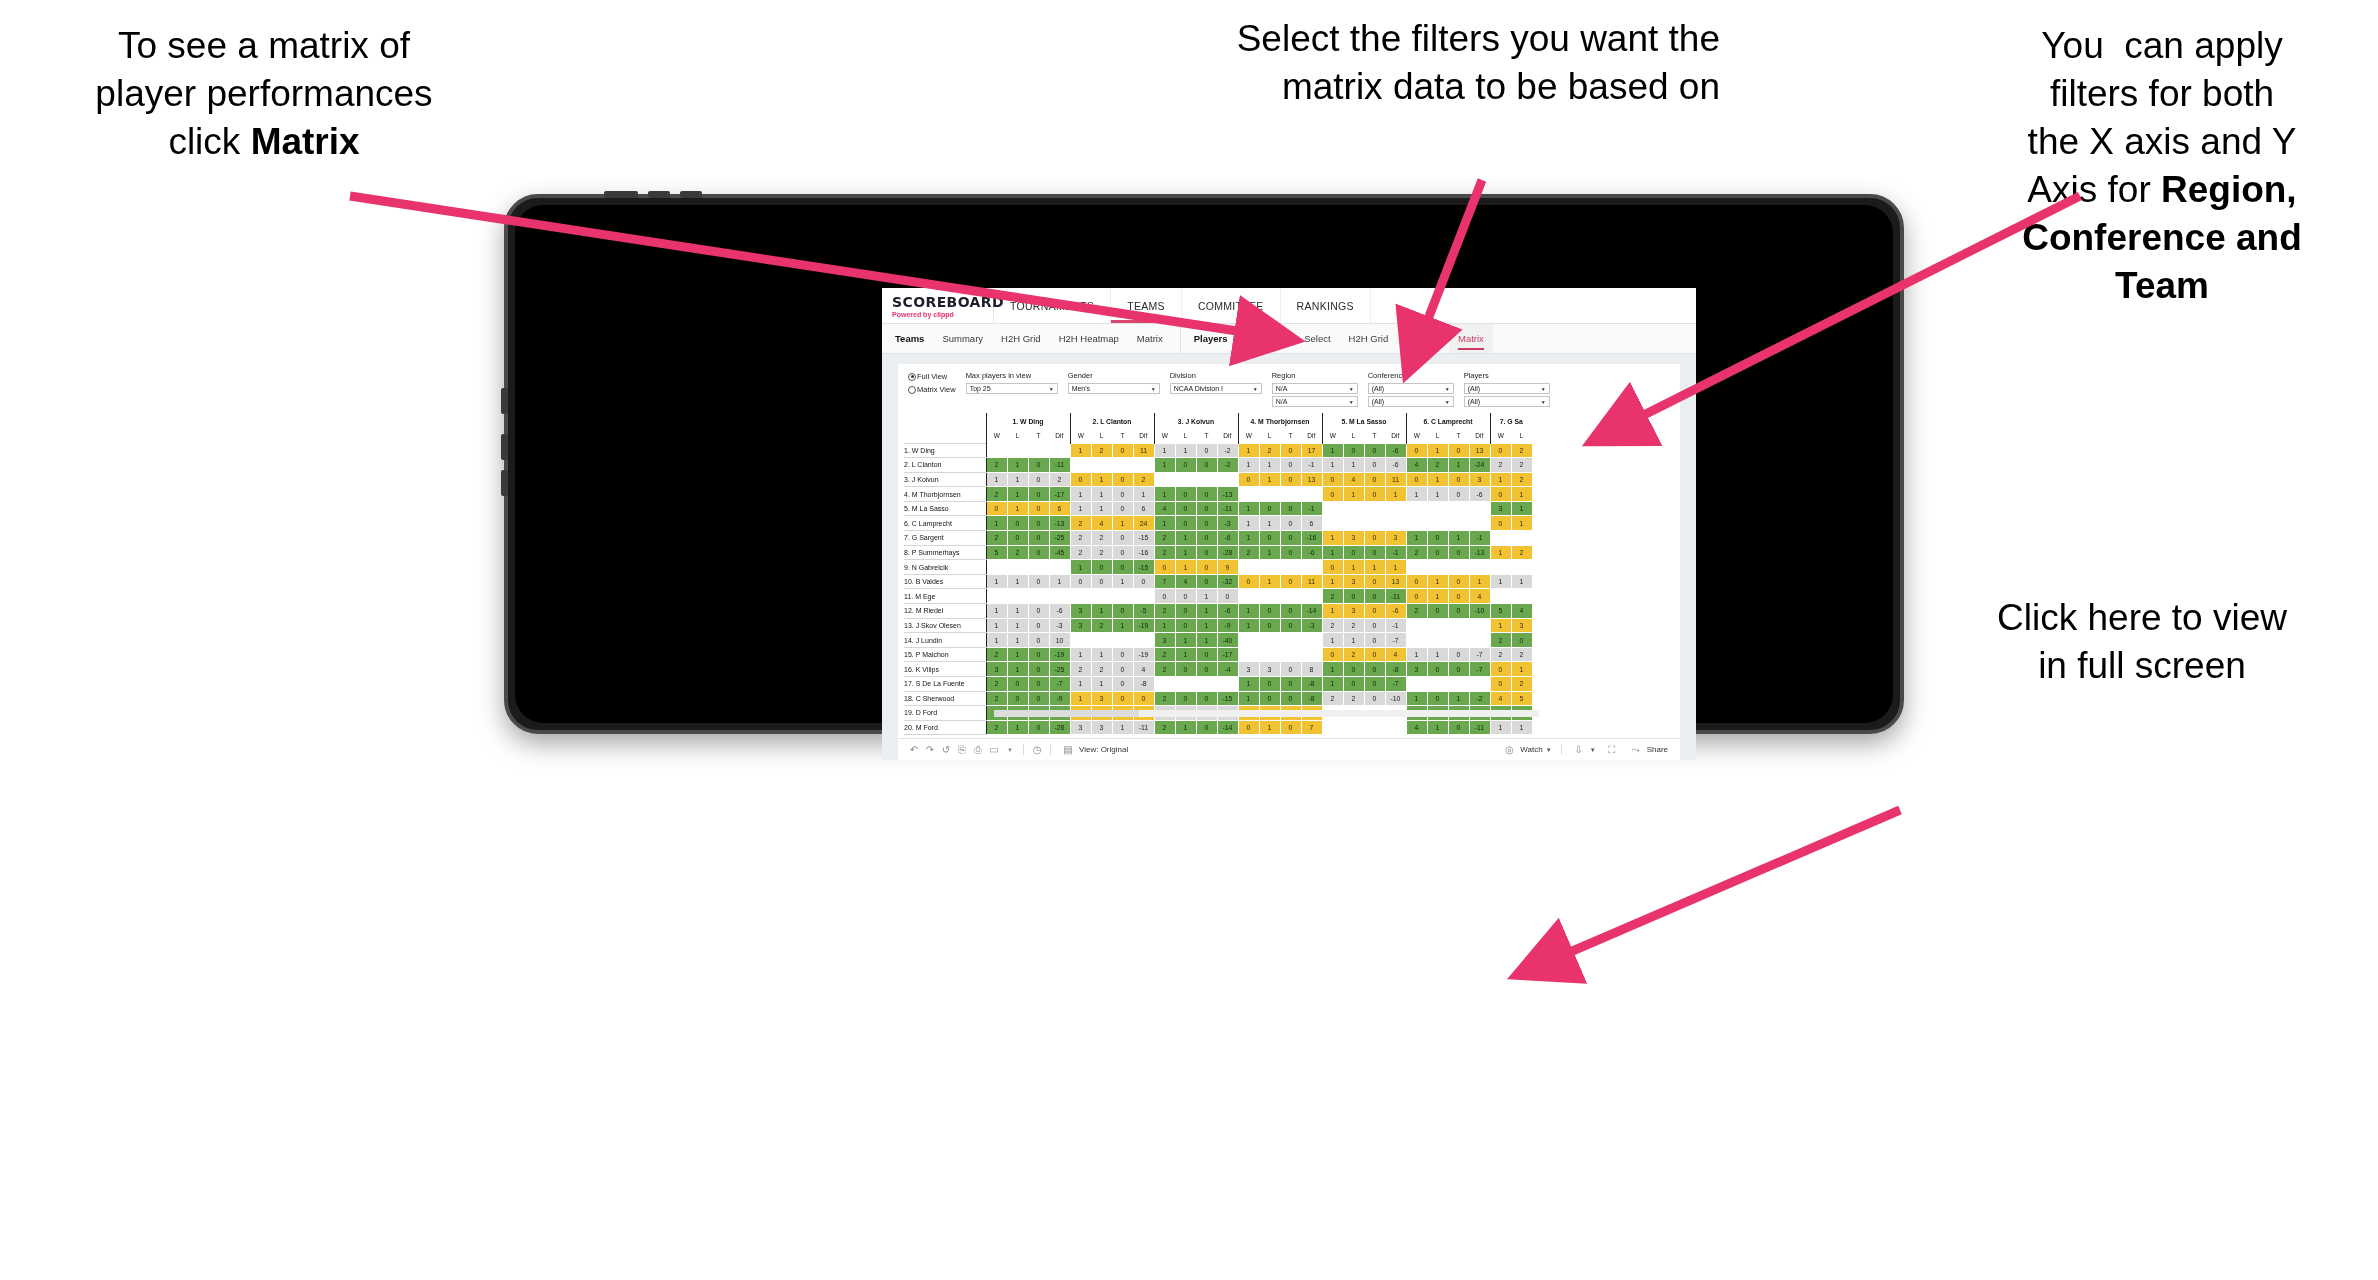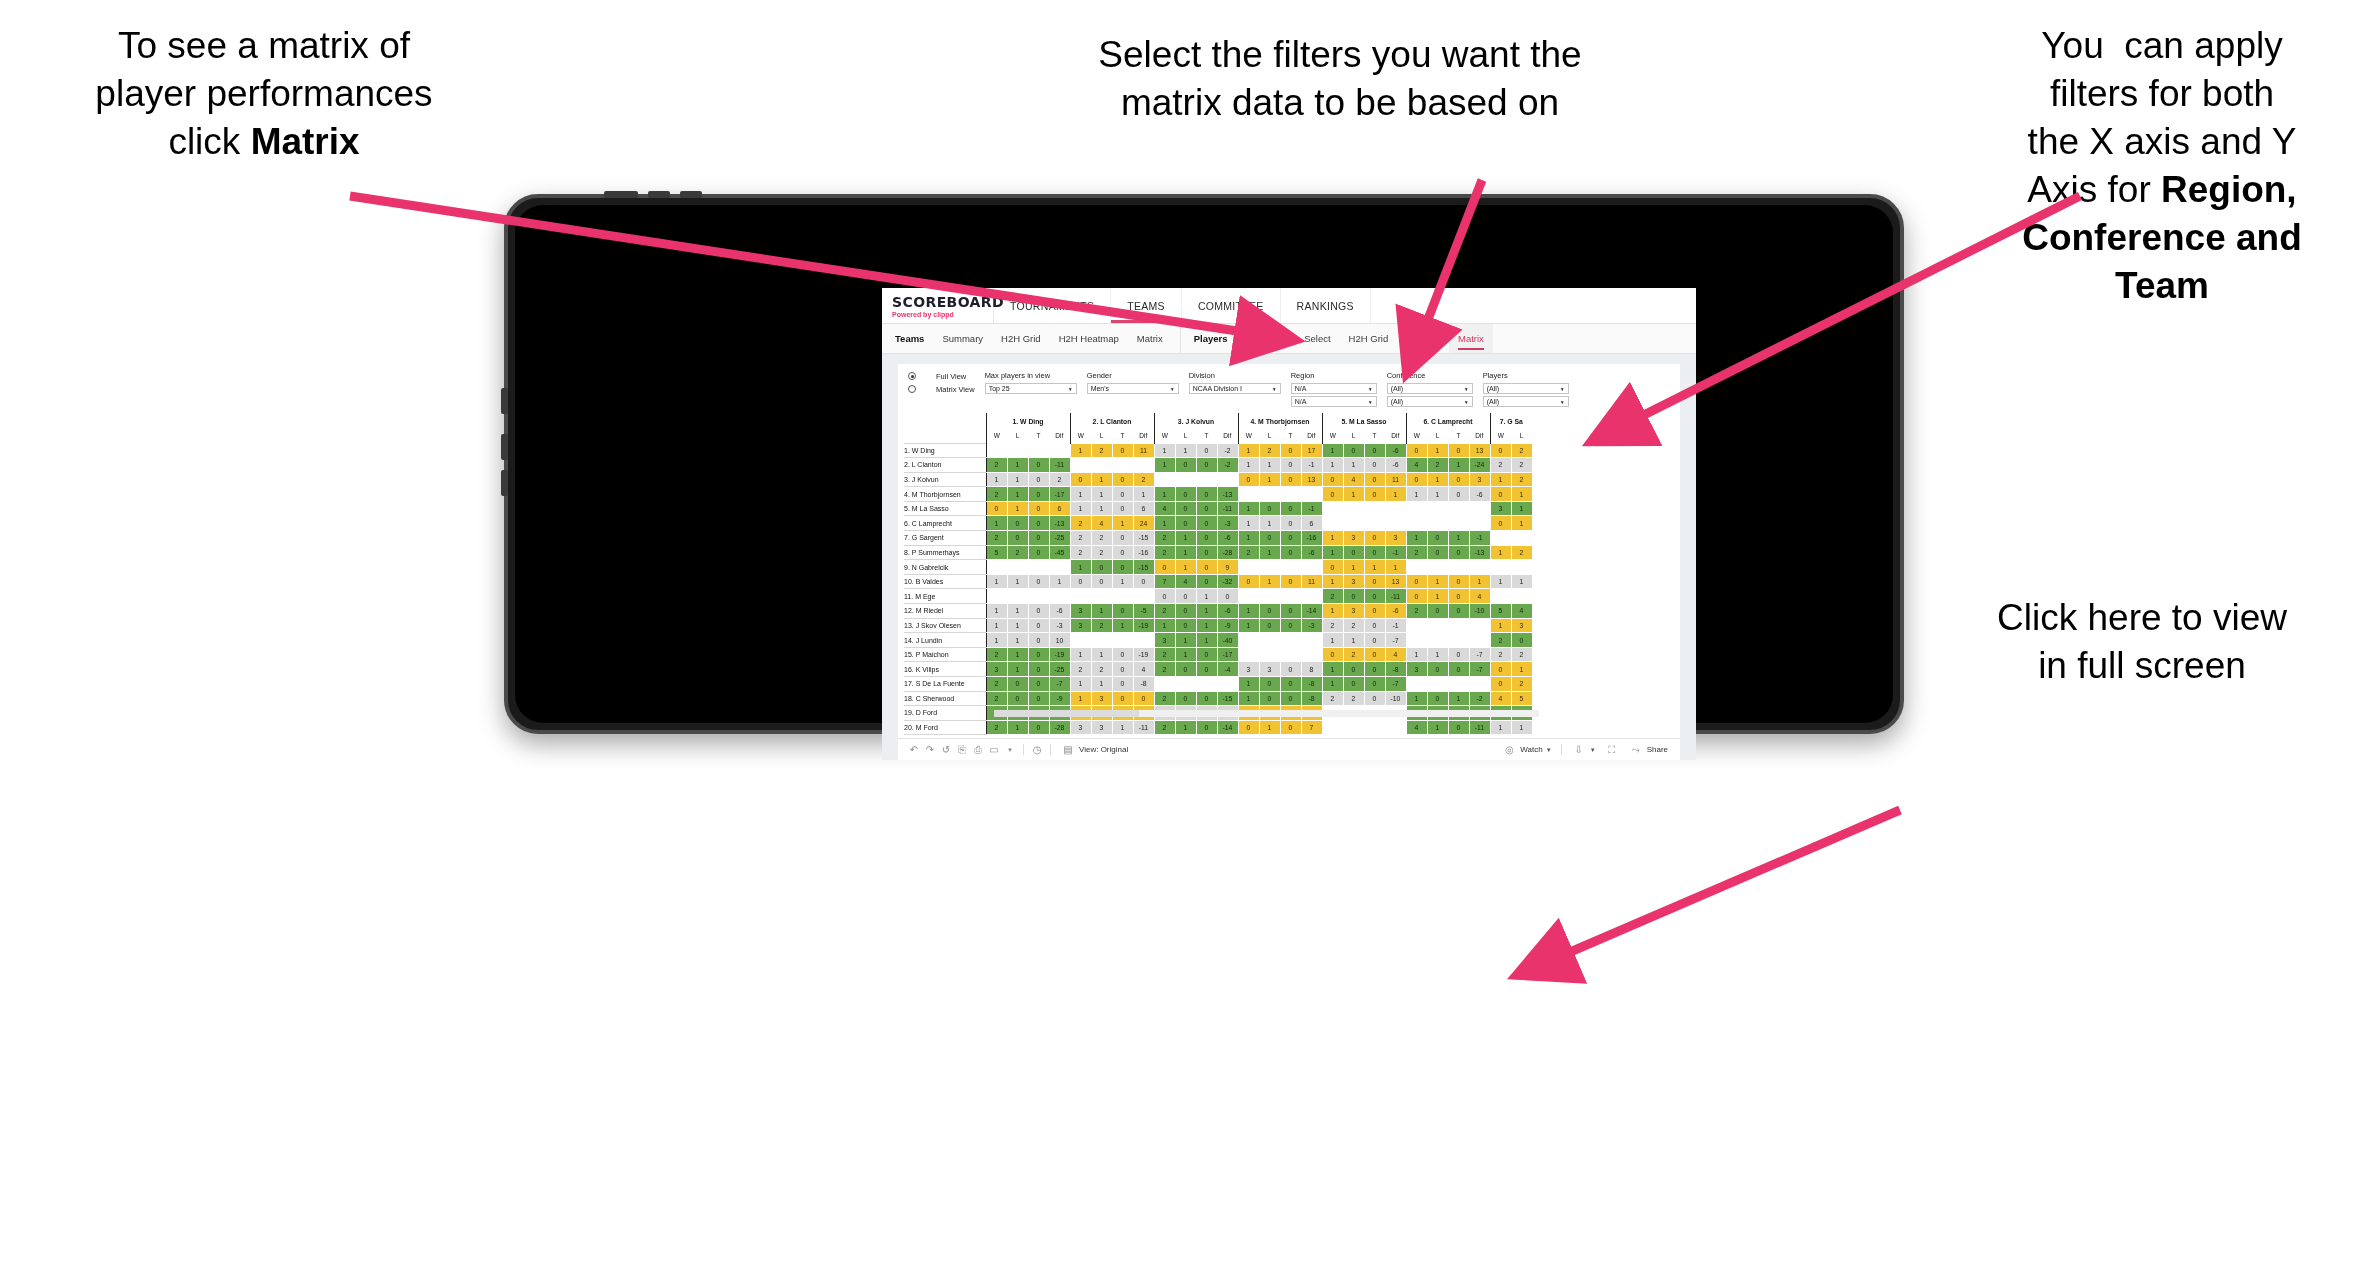--- a/index.html
+++ b/index.html
@@ -16,21 +16,21 @@
     position:absolute;
     color:#000;
     font-size:37px;
     line-height:1.30;
     font-family:"Liberation Sans", sans-serif;
     white-space:pre-wrap;
     text-align:center;
   }
   .anno b { font-weight:bold; }
   #anno-matrix    { left:4px;   top:22px;  width:520px; }
-  #anno-filters   { left:960px; top:31px;  width:760px; text-align:center;}
+  #anno-filters   { left:960px; top:15px;  width:760px; text-align:right;}
   #anno-axis      { left:1952px;top:22px;  width:420px; }
   #anno-fullscreen{ left:1912px;top:594px; width:460px; }
 
   
   .arrow-svg { position:absolute; left:0; top:0; width:2378px; height:1280px; pointer-events:none; }
 
   
   .tablet {
     position:absolute; left:504px; top:194px; width:1400px; height:540px;
   }
@@ -94,21 +94,21 @@
   
   .filters { display:flex; padding:7px 10px 4px 10px; gap:10px; }
   .fil-col { display:flex; flex-direction:column; }
   .fil-label { font-size:7.5px; color:#222; margin-bottom:2px; height:10px; }
   .fil-sel { width:92px; height:11px; border:1px solid #c5c5c5; background:#fff;
              font-size:7px; color:#222; display:flex; align-items:center;
              padding:0 3px; justify-content:space-between; margin-bottom:2px; }
   .fil-sel .cv { font-size:5px; color:#333; }
   .fil-sel.w110 { width:86px; }
   .radio-col { display:flex; flex-direction:column; justify-content:flex-start; gap:4px; padding-top:1px;}
-  .radio-row { display:flex; align-items:flex-start; gap:20px; font-size:7.5px; color:#222; }
+  .radio-row { display:flex; align-items:center; gap:1px; font-size:7.5px; color:#222; }
   .radio { width:8px; height:8px; border:1px solid #555; border-radius:50%;
            display:inline-block; position:relative; }
   .radio.on::after { content:""; position:absolute; left:1.5px; top:1.5px; width:3px; height:3px;
                      background:#333; border-radius:50%; }
 
   
   .matrix-wrap { position:relative; padding:0 2px 0 6px; }
   table.mx { border-collapse:collapse; font-size:6.5px; table-layout:fixed; }
   table.mx td, table.mx th { padding:0; margin:0; }
   .nm-col { width:82px; }

